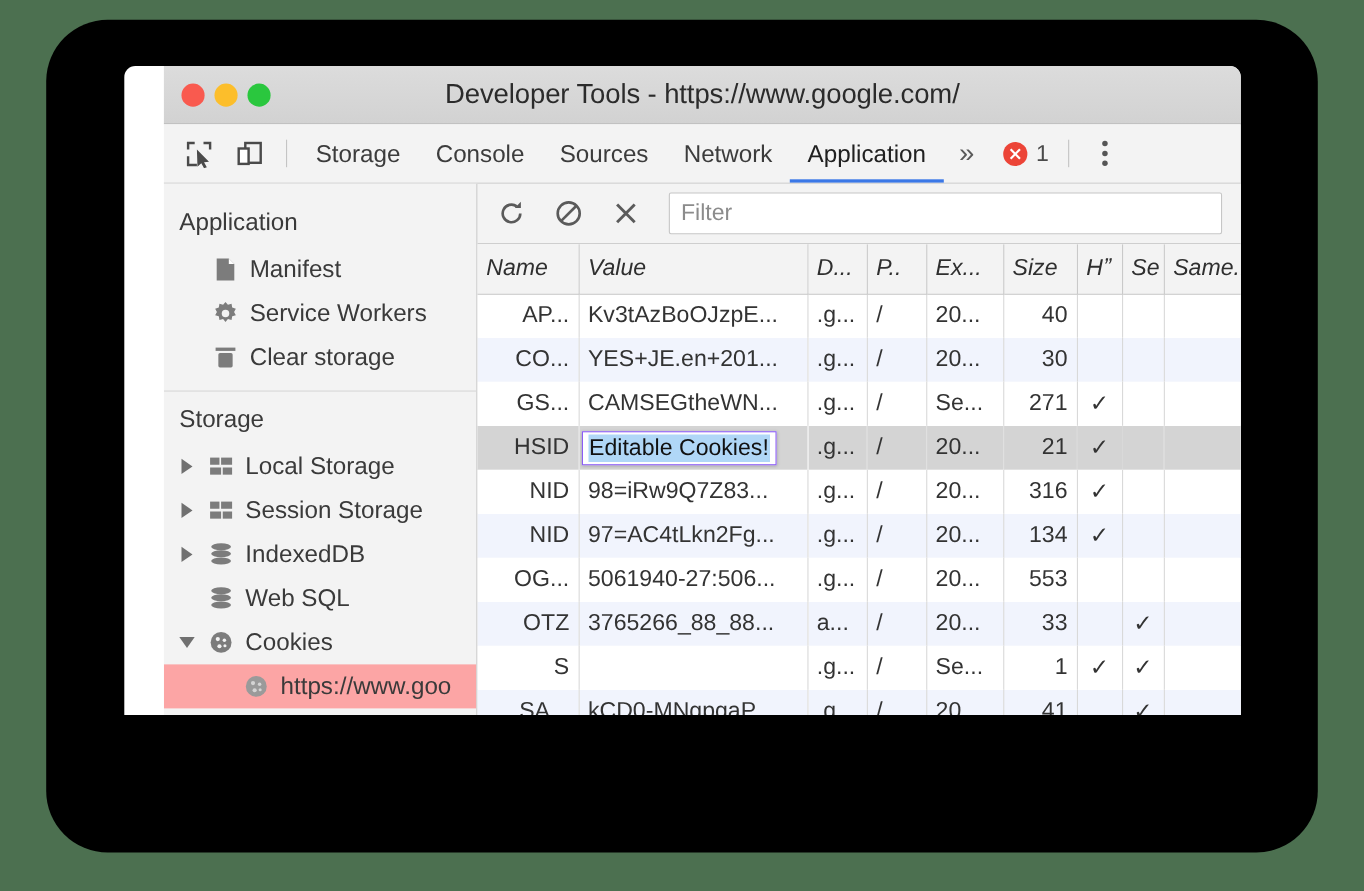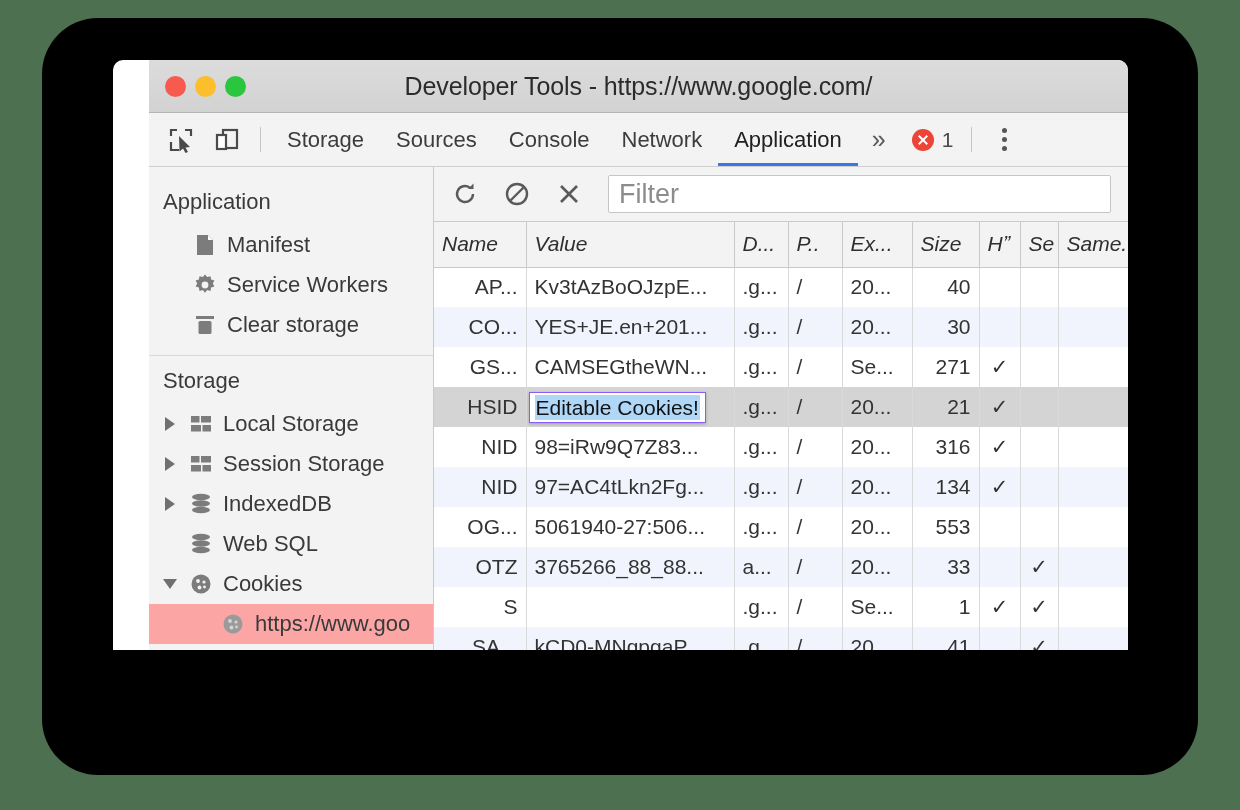--- a/index.html
+++ b/index.html
@@ -227,21 +227,21 @@
   .ct-btn {
     width: 34px; height: 34px;
     display: flex; align-items: center; justify-content: center;
   }
   #filter-input {
     flex: 1 1 auto;
     height: 38px;
     background: #fff;
     border: 1px solid #c6c6c6;
     border-radius: 2px;
-    font-size: 27px;
+    font-size: 21px;
     color: #3a3a3a;
     padding: 0 10px;
     font-family: "Liberation Sans", sans-serif;
     margin-left: 4px;
     margin-right: 3px;
   }
   #filter-input::placeholder { color: #8c8c8c; }
 
   
   #grid { flex: 1 1 auto; overflow: hidden; position: relative; }
@@ -327,24 +327,24 @@
         <rect x="9" y="3" width="14" height="18" fill="none" stroke="#4a4a4a" stroke-width="2.2"></rect>
         <rect x="3" y="8" width="9" height="14" fill="#ffffff" stroke="#4a4a4a" stroke-width="2.2"></rect>
       </svg>
     </div>
     <div class="tb-divider"></div>
 
     <div class="tab">
         <span>Storage</span>
       </div>
     <div class="tab">
+        <span>Console</span>
+      </div>
+    <div class="tab">
         <span>Sources</span>
-      </div>
-    <div class="tab">
-        <span>Console</span>
       </div>
     <div class="tab">
         <span>Network</span>
       </div>
     <div class="tab selected">
         <span>Application</span>
       </div>
 
     <div id="tab-overflow">»</div>
 

